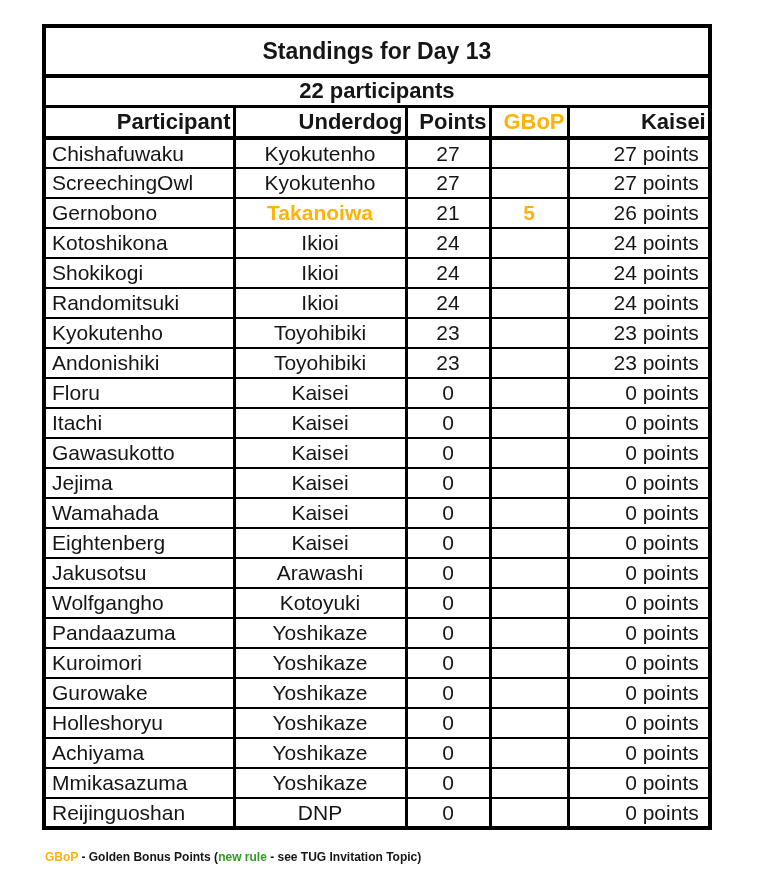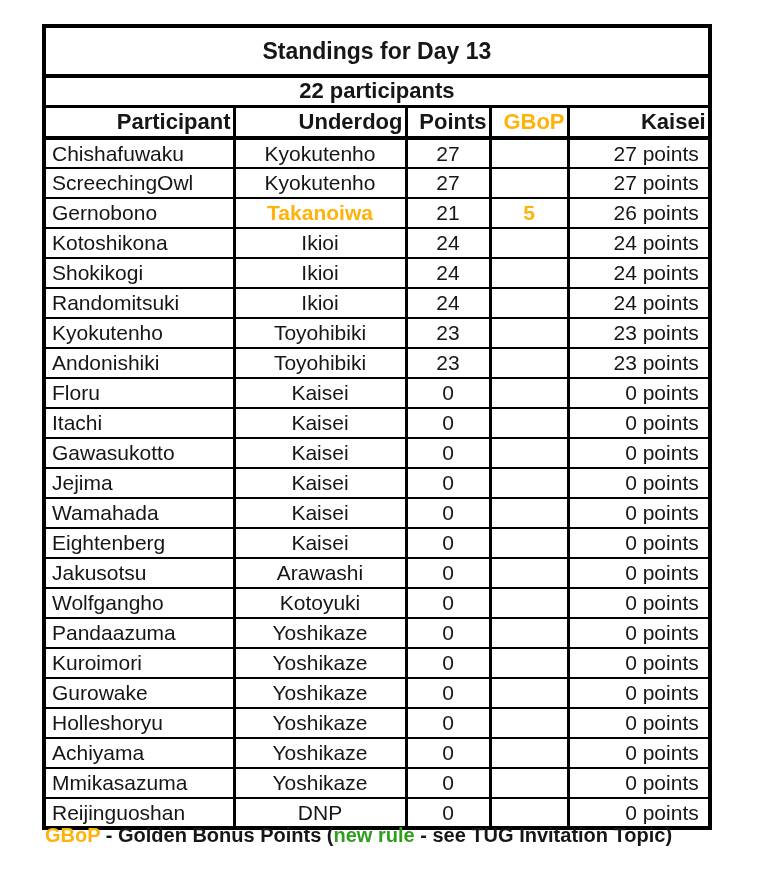--- a/index.html
+++ b/index.html
@@ -61,22 +61,22 @@
     border-left-width: 3px;
     border-right-width: 3px;
     text-align: center;
   }
   tbody td.participant-cell { text-align: left; padding-left: 6px; }
   tbody td.total-cell { text-align: right; padding-right: 9px; padding-left: 44px; }
   .gold { color: var(--orange); font-weight: bold; }
 
   .legend {
     position: absolute;
-    left: 45px; top: 824px;
-    font-size: 20px;
+    left: 45px; top: 850px;
+    font-size: 12px;
     font-weight: bold;
     white-space: nowrap;
   }
   .legend .term { color: var(--orange); }
   .legend .rule { color: var(--green); }
 </style>
 </head>
 <body>
 
 <div class="page">

